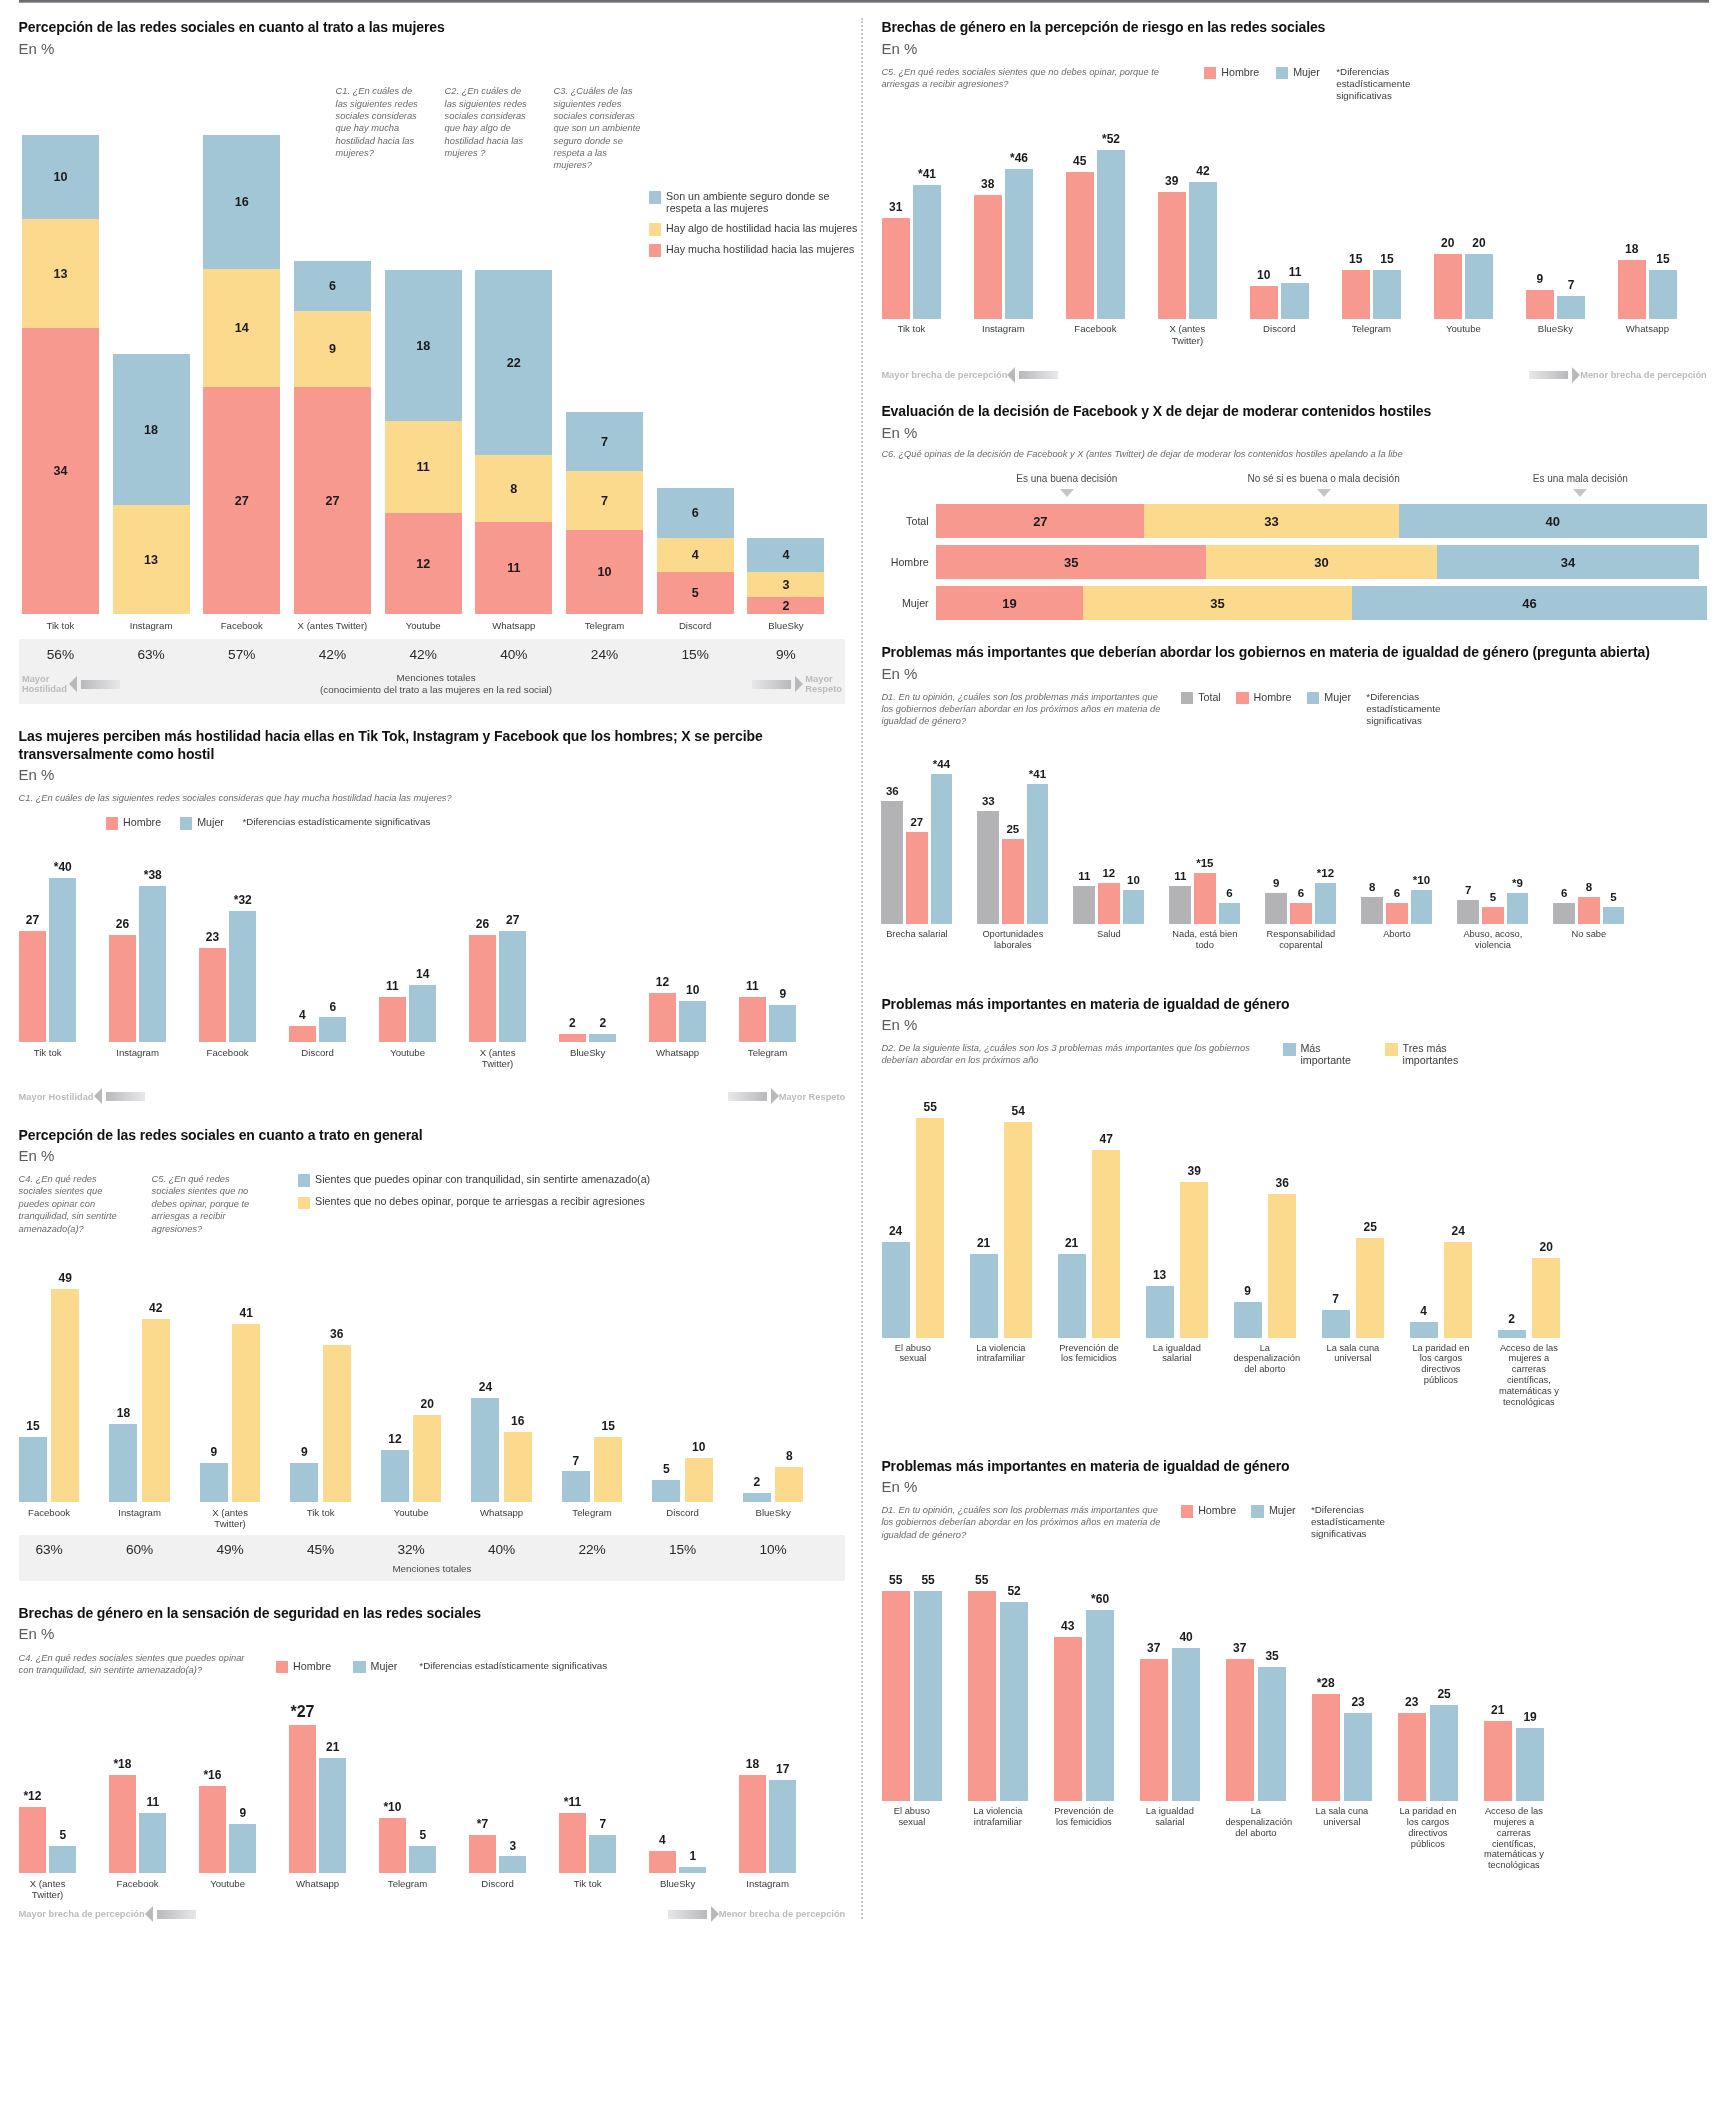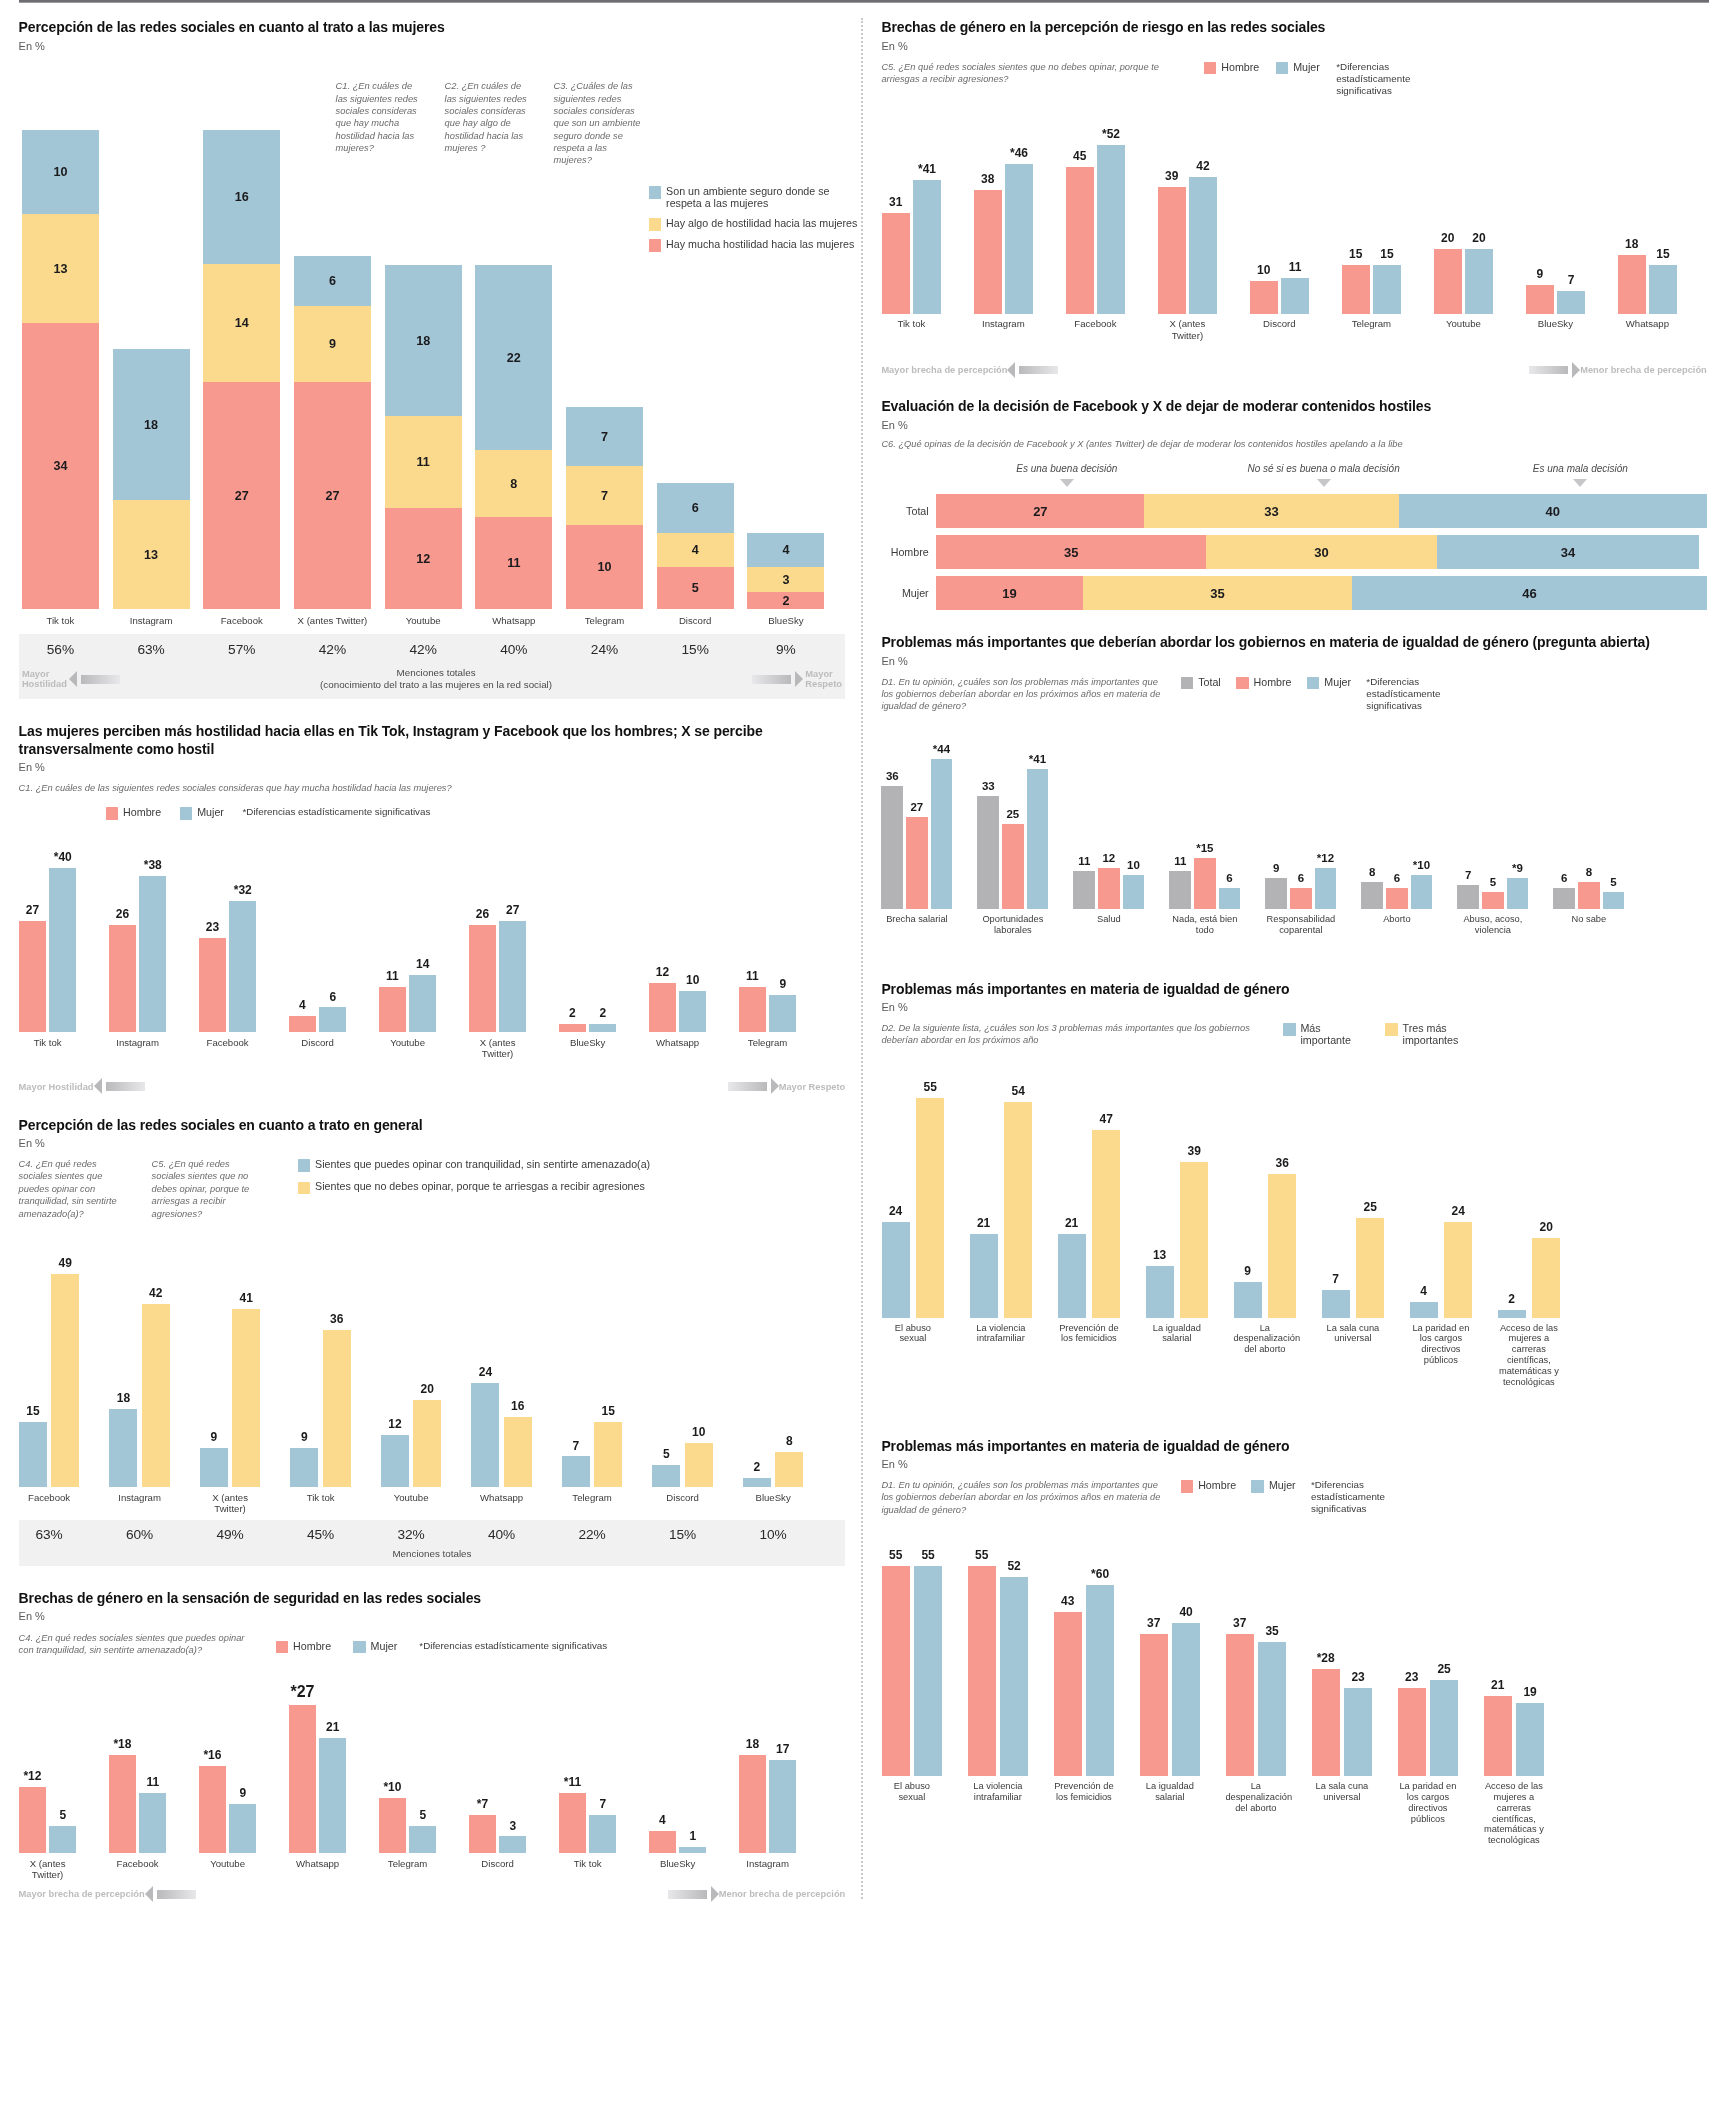--- a/index.html
+++ b/index.html
@@ -25,21 +25,21 @@
 
   
   .cols { display:flex; width:100%; }
   .col-l { width:842px; padding-right:15.3px; }
   .divider { width:2.2px; border-left:2.2px dotted #c9c9c9; margin:15.3px 0 0 0; }
   .col-r { width:844px; padding-left:18.6px; }
 
   
   .blk { margin-top:16.4px; }
   .blk-title { font-size:14px; font-weight:bold; color:#111; line-height:1.24; letter-spacing:-0.1px;}
-  .blk-sub { font-size:11px; color:#5a5a5c; margin-top:3.3px; font-weight:normal;}
+  .blk-sub { font-size:15px; color:#5a5a5c; margin-top:3.3px; font-weight:normal;}
   .q { font-size:9.3px; font-style:italic; color:#6b6b6d; line-height:1.33; }
 
   
   .legend { display:flex; align-items:flex-start; gap:14px; }
   .lg { display:flex; align-items:flex-start; gap:4.9px; font-size:10.7px; color:#3b3b3d; }
   .sw { width:12.6px; height:12.6px; flex:0 0 12.6px; margin-top:1.1px; border-radius:0.5px;}
   .lg-note { font-size:9.8px; color:#3b3b3d; line-height:1.22; }
 
   
   .cat { font-size:9.6px; color:#3b3b3d; text-align:center; line-height:1.17; }
@@ -73,21 +73,21 @@
   .c1-foot-mid { flex:1; text-align:center; font-size:9.8px; color:#4a4a4c; line-height:1.25; }
 
   
   .gplot { display:flex; align-items:flex-end; }
   .grp { display:flex; align-items:flex-end; justify-content:center; }
   .bar { position:relative; }
   .bar .val { position:absolute; left:50%; transform:translateX(-50%); bottom:100%; margin-bottom:3.8px; white-space:nowrap;}
   .catrow { display:flex; margin-top:4.9px; }
 
   
-  .h-head { display:flex; margin-left:59px;font-style:italic; }
+  .h-head { display:flex; margin-left:59px; }
   .h-head > div { text-align:center; font-size:10px; color:#4a4a4c; line-height:1.22; position:relative;}
   .tri { width:0;height:0;border-left:7px solid transparent;border-right:7px solid transparent;border-top:8.2px solid #c6c6c8; margin:4.4px auto 0 auto;}
   .h-row { display:flex; align-items:center; margin-top:7px; }
   .h-lbl { width:55px; text-align:right; padding-right:7.7px; font-size:10.7px; color:#3b3b3d;}
   .h-bars { flex:1; display:flex; height:34px; }
   .h-seg { display:flex; align-items:center; justify-content:center; font-size:13px; font-weight:bold; color:#1b1b1d;}
 </style>
 </head>
 <body>
 

